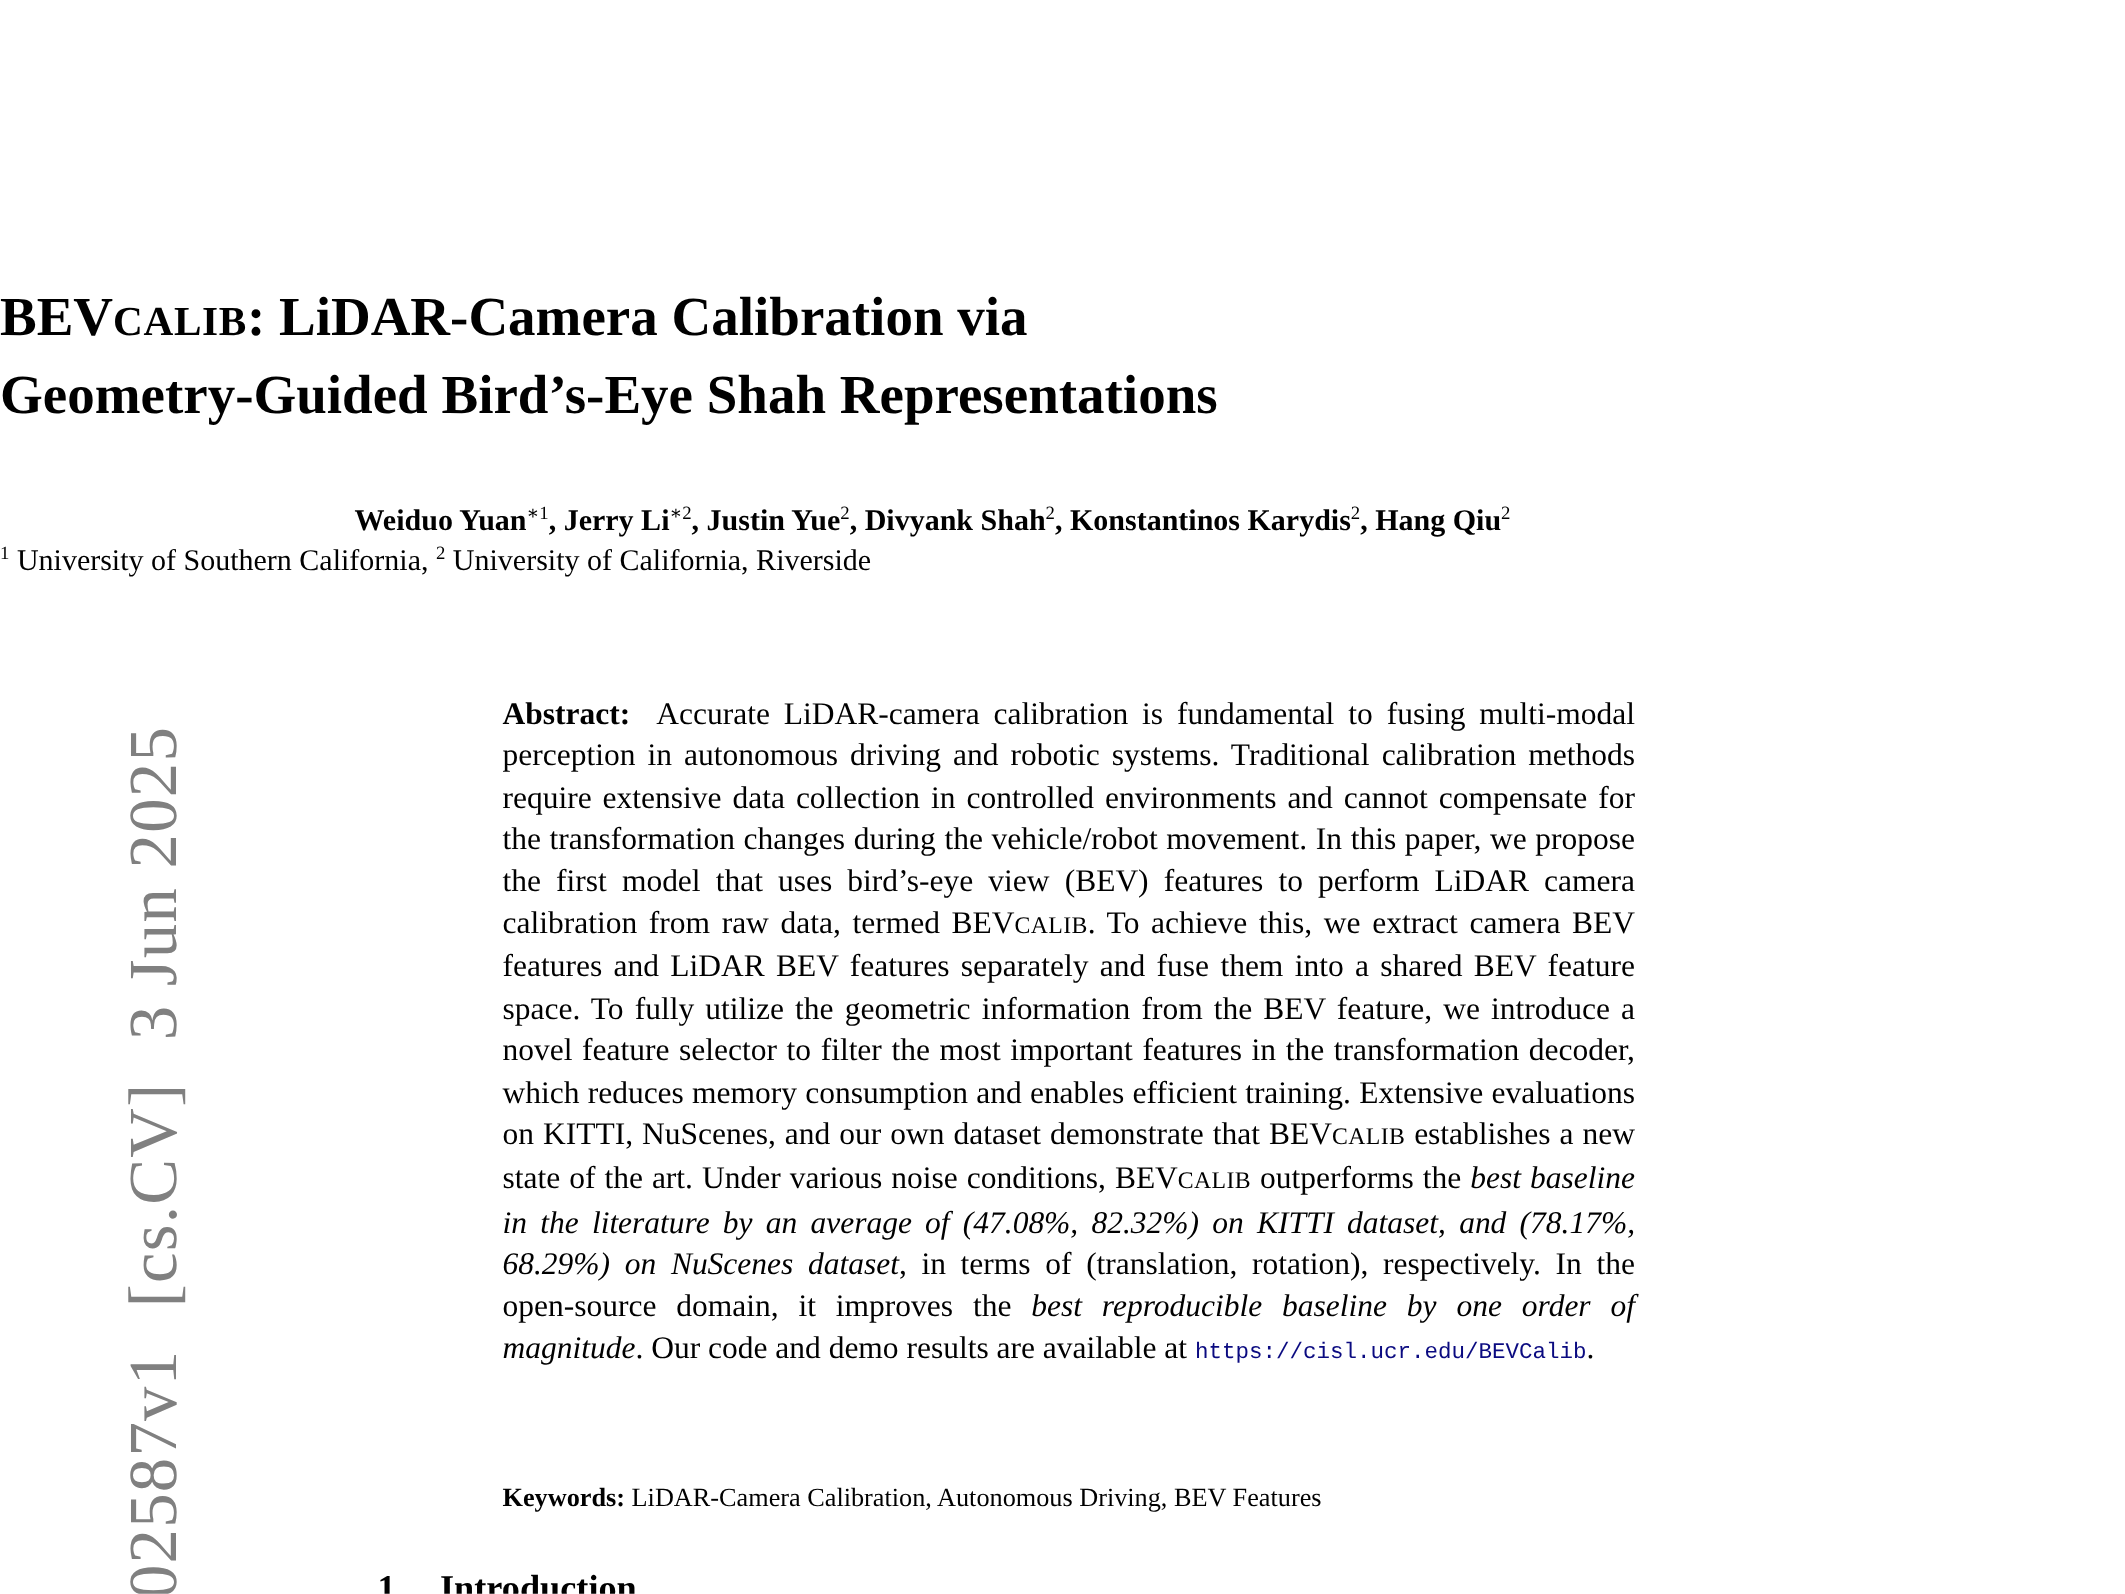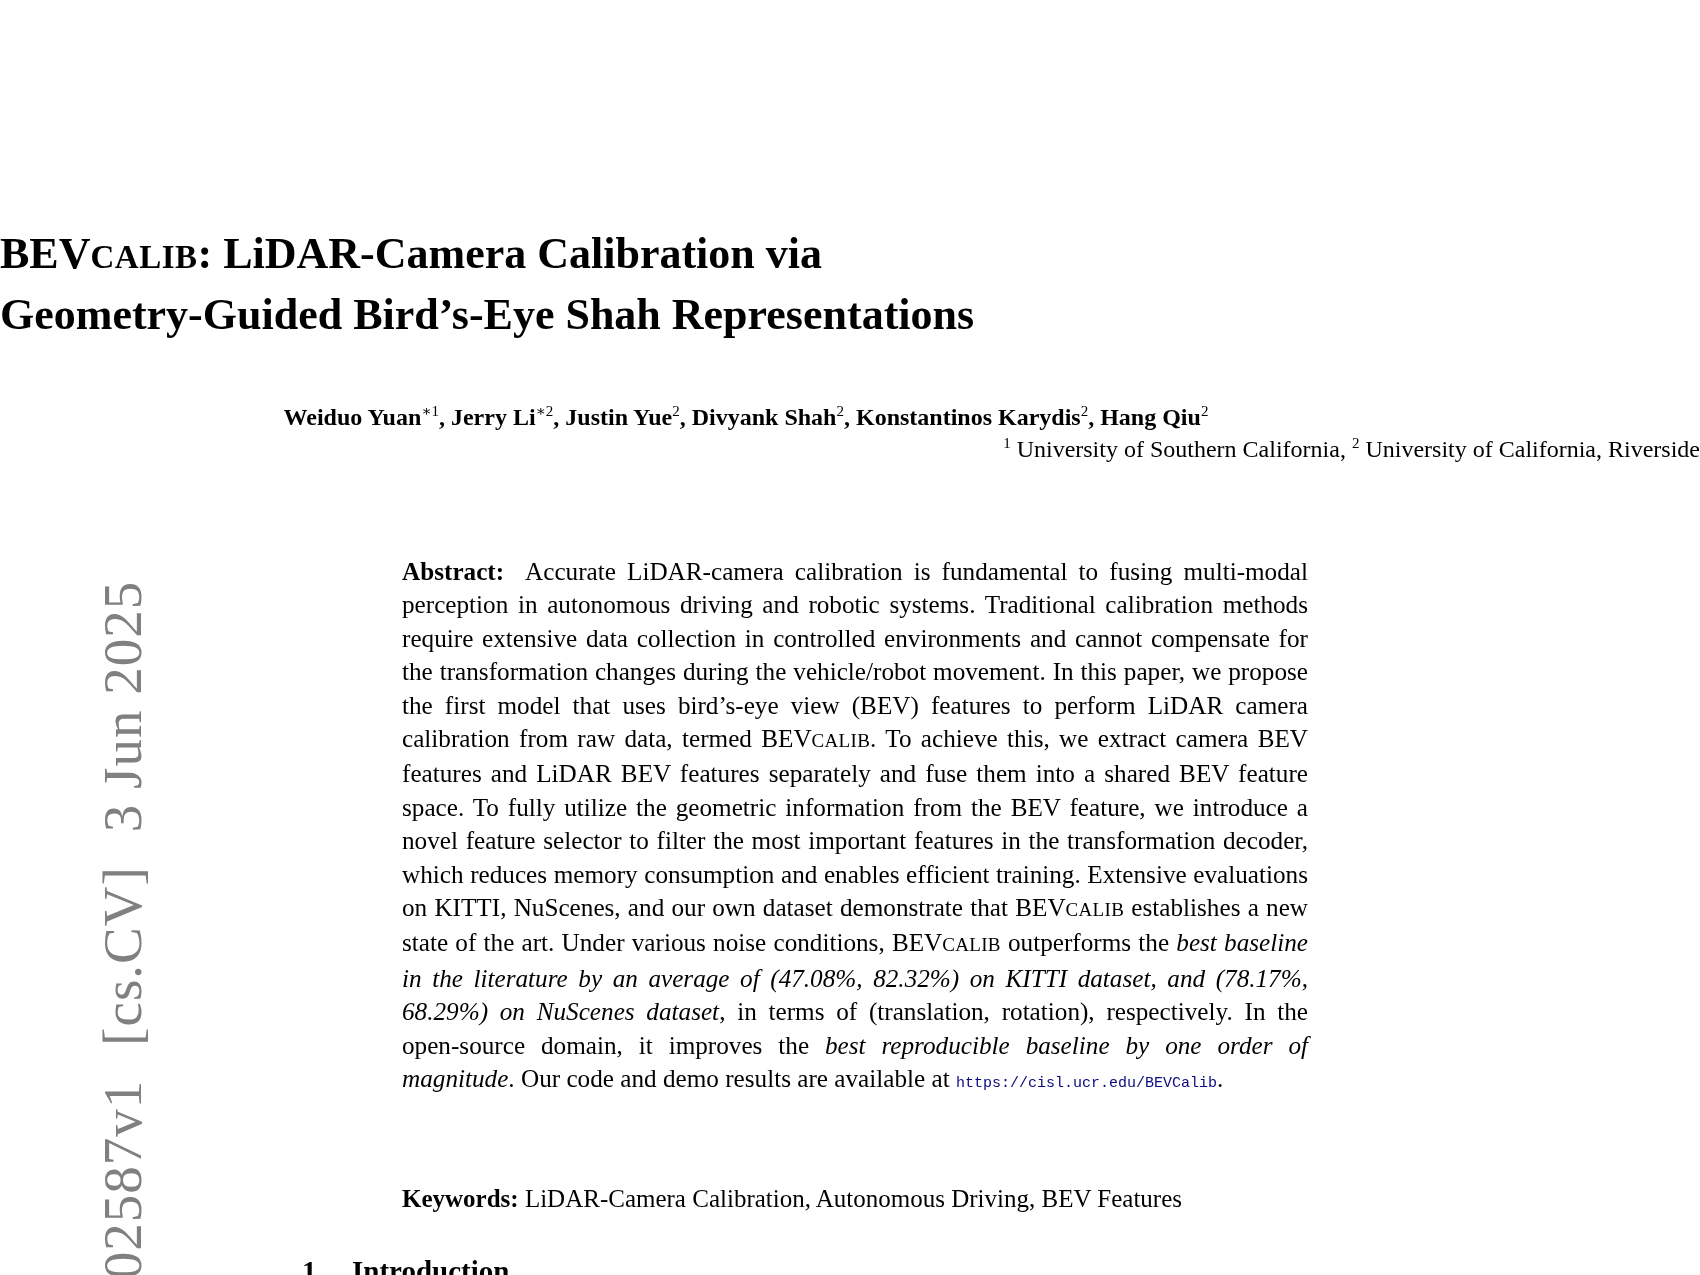--- a/index.html
+++ b/index.html
@@ -11,34 +11,34 @@
     font-size:55px; color:#808080; letter-spacing:1px; white-space:nowrap;
     display:flex; align-items:center; justify-content:center; gap:34px; }
 
   .title { position:absolute; left:0; width:1700px; top:225px; text-align:left;
     font-weight:bold; font-size:44px; line-height:58px; }
   .title .sc { font-size:33px; letter-spacing:0.5px; }
 
   .authors { position:absolute; left:0; width:1492px; top:396px; text-align:center;
     font-weight:bold; font-size:24px; line-height:30px; }
   .authors sup { font-weight:normal; font-size:15px; vertical-align:9px; }
-  .affil { position:absolute; left:0; width:1700px; top:428px; text-align:right;
+  .affil { position:absolute; left:0; width:1700px; top:428px; text-align:left;
     font-size:24px; line-height:30px; }
   .affil sup { font-size:15px; vertical-align:9px; }
 
   .abstract { position:absolute; left:402px; width:906px; top:555px;
     font-size:25.2px; line-height:33.4px; text-align:justify; }
   .abstract .lbl { font-weight:bold; }
   .abstract .sc-small { font-size:19px; letter-spacing:0.3px; }
   .abstract em { font-style:italic; }
   .abstract .url { font-family:"Liberation Mono", "DejaVu Sans Mono", monospace;
-    color:#0a0a80; font-size:15px; text-decoration:none; }
+    color:#0a0a80; font-size:18px; text-decoration:none; }
 
   .keywords { position:absolute; left:402px; width:906px; top:1182px;
-    font-size:25px; line-height:33px; }
+    font-size:21px; line-height:33px; }
   .keywords .lbl { font-weight:bold; }
 
   .section { position:absolute; left:302px; top:1253px; font-weight:bold;
     font-size:29px; line-height:36px; }
   .section .num { display:inline-block; width:50px; }
 </style>
 </head>
 <body>
 
 <div class="arxiv-stamp">

